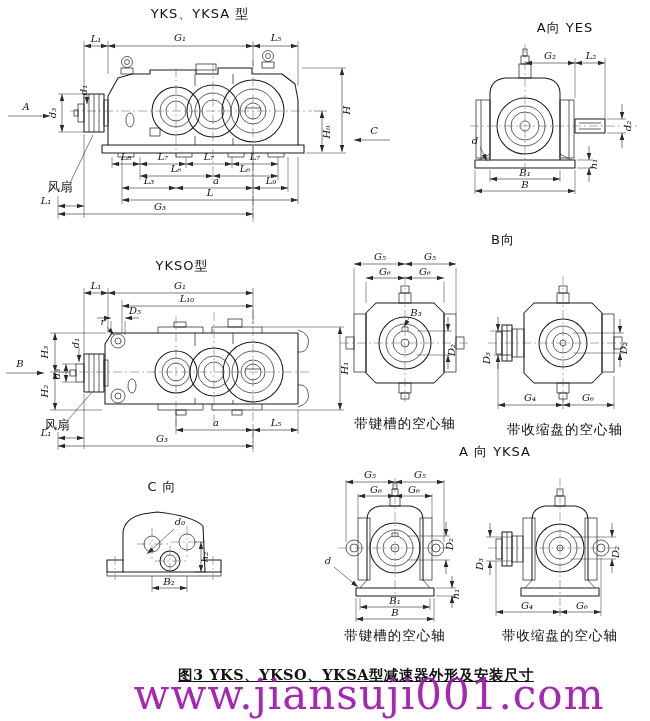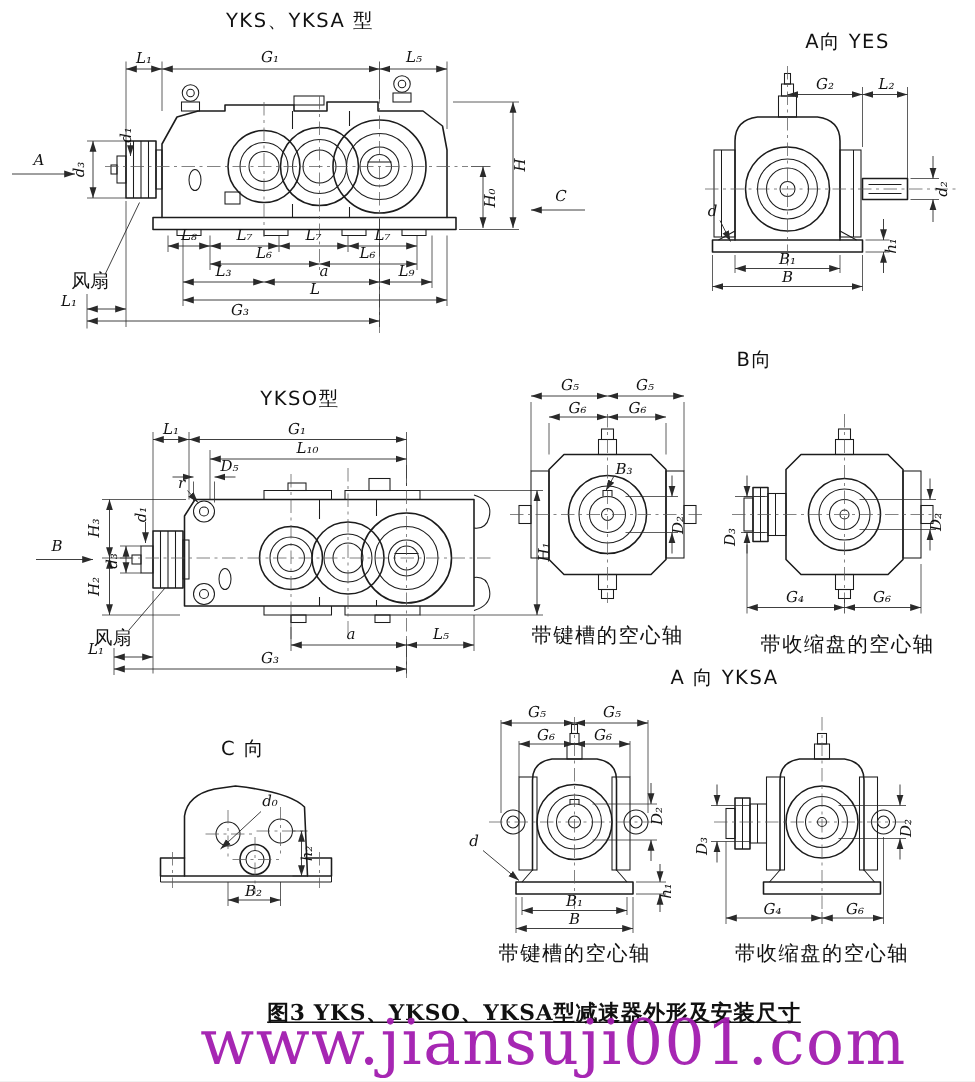--- a/index.html
+++ b/index.html
@@ -196,21 +196,21 @@
       <text class="dl" x="155" y="43">G₂</text>
       <text class="dl" x="196" y="43">L₂</text>
       <text class="dl" x="236" y="110" transform="rotate(-90 236 110)">d₂</text>
       <text class="dl" x="202" y="148" transform="rotate(-90 202 148)">h₁</text>
       <text class="dl" x="130" y="160">B₁</text>
       <text class="dl" x="130" y="172">B</text>
       <text class="dl" x="80" y="128">d</text>
     </svg>
   </div>
 
-  <div class="view" style="left:18px;top:240px;width:365px;height:222px">
+  <div class="view" style="left:0;top:240px;width:365px;height:222px">
     <svg width="365" height="222" viewBox="0 0 365 222">
       <defs>
         <marker id="a3" markerWidth="8" markerHeight="6" refX="7.2" refY="3" orient="auto-start-reverse" markerUnits="userSpaceOnUse">
           <path d="M0,0.7 L7.2,3 L0,5.3 Z" fill="#2a2a2a"></path>
         </marker>
       </defs>
       <text class="ttl" x="182" y="30">YKSO型</text>
 
       <g>
         <path class="out" d="M105,164 L105,104 L112,93 L298,93 L298,164 Z"></path>
@@ -381,21 +381,21 @@
         <path class="dim" d="M223,175 H274" marker-start="url(#a4)" marker-end="url(#a4)"></path>
       </g>
       <text class="dl" x="150" y="128" transform="rotate(-90 150 128)">D₃</text>
       <text class="dl" x="287" y="118" transform="rotate(-90 287 118)">D₂</text>
       <text class="dl" x="190" y="171">G₄</text>
       <text class="dl" x="248" y="171">G₆</text>
       <text class="cap" x="225" y="204">带收缩盘的空心轴</text>
     </svg>
   </div>
 
-  <div class="view" style="left:95px;top:484px;width:200px;height:165px">
+  <div class="view" style="left:95px;top:472px;width:200px;height:165px">
     <svg width="200" height="165" viewBox="0 0 200 165">
       <defs>
         <marker id="a5" markerWidth="8" markerHeight="6" refX="7.2" refY="3" orient="auto-start-reverse" markerUnits="userSpaceOnUse">
           <path d="M0,0.7 L7.2,3 L0,5.3 Z" fill="#2a2a2a"></path>
         </marker>
       </defs>
       <text class="ttl" x="67" y="19">C 向</text>
 
       <g>
         <path class="out" d="M28,100 L28,60 Q30,46 48,42 L62,40 Q98,44 108,54 L110,100"></path>
@@ -414,21 +414,21 @@
         <path class="dim" d="M106,70 V100" marker-start="url(#a5)" marker-end="url(#a5)"></path>
         <path class="ext" d="M57,104 V120 M92,104 V120"></path>
         <path class="dim" d="M57,116 H92" marker-start="url(#a5)" marker-end="url(#a5)"></path>
       </g>
       <text class="dl" x="85" y="53">d₀</text>
       <text class="dl" x="113" y="85" transform="rotate(-90 113 85)">h₂</text>
       <text class="dl" x="74" y="113">B₂</text>
     </svg>
   </div>
 
-  <div class="view" style="left:308px;top:440px;width:330px;height:215px">
+  <div class="view" style="left:320px;top:440px;width:330px;height:215px">
     <svg width="330" height="215" viewBox="0 0 330 215">
       <defs>
         <marker id="a6" markerWidth="8" markerHeight="6" refX="7.2" refY="3" orient="auto-start-reverse" markerUnits="userSpaceOnUse">
           <path d="M0,0.7 L7.2,3 L0,5.3 Z" fill="#2a2a2a"></path>
         </marker>
       </defs>
       <text class="ttl" x="175" y="16">A 向 YKSA</text>
 
       <g>
         <path class="out" d="M47,140 L47,80 Q47,68 60,66 L90,66 Q103,68 103,80 L103,140"></path>

